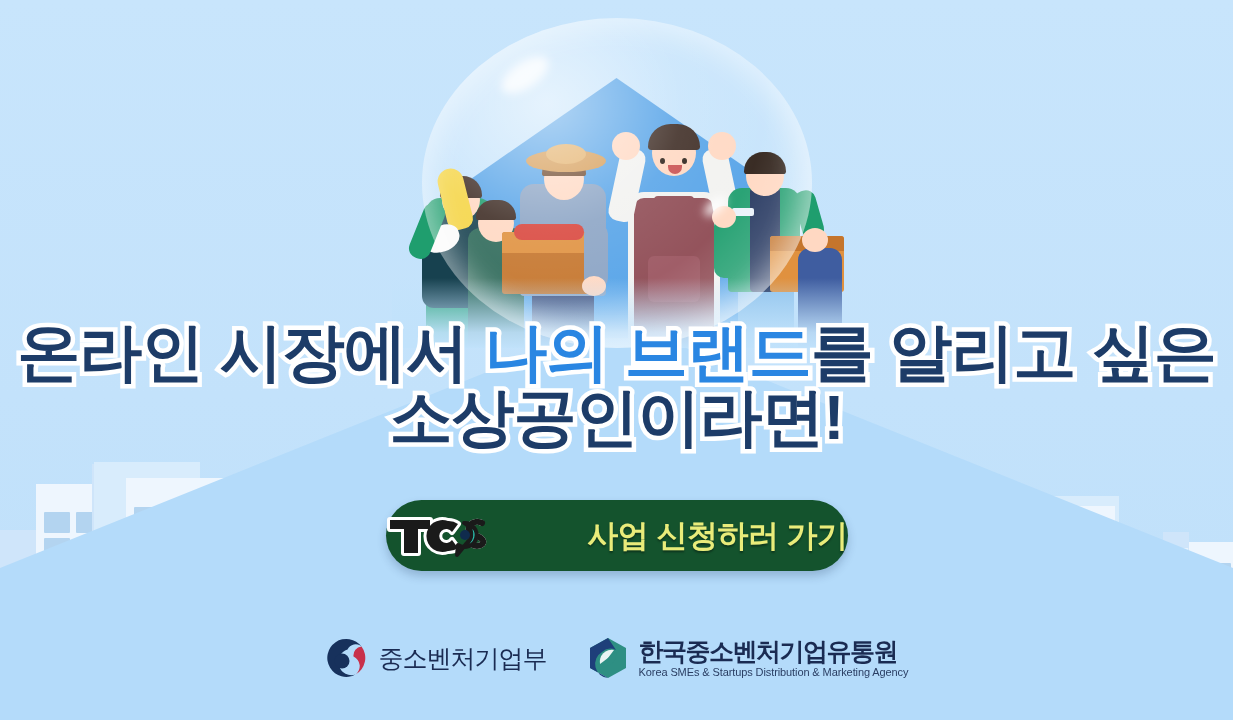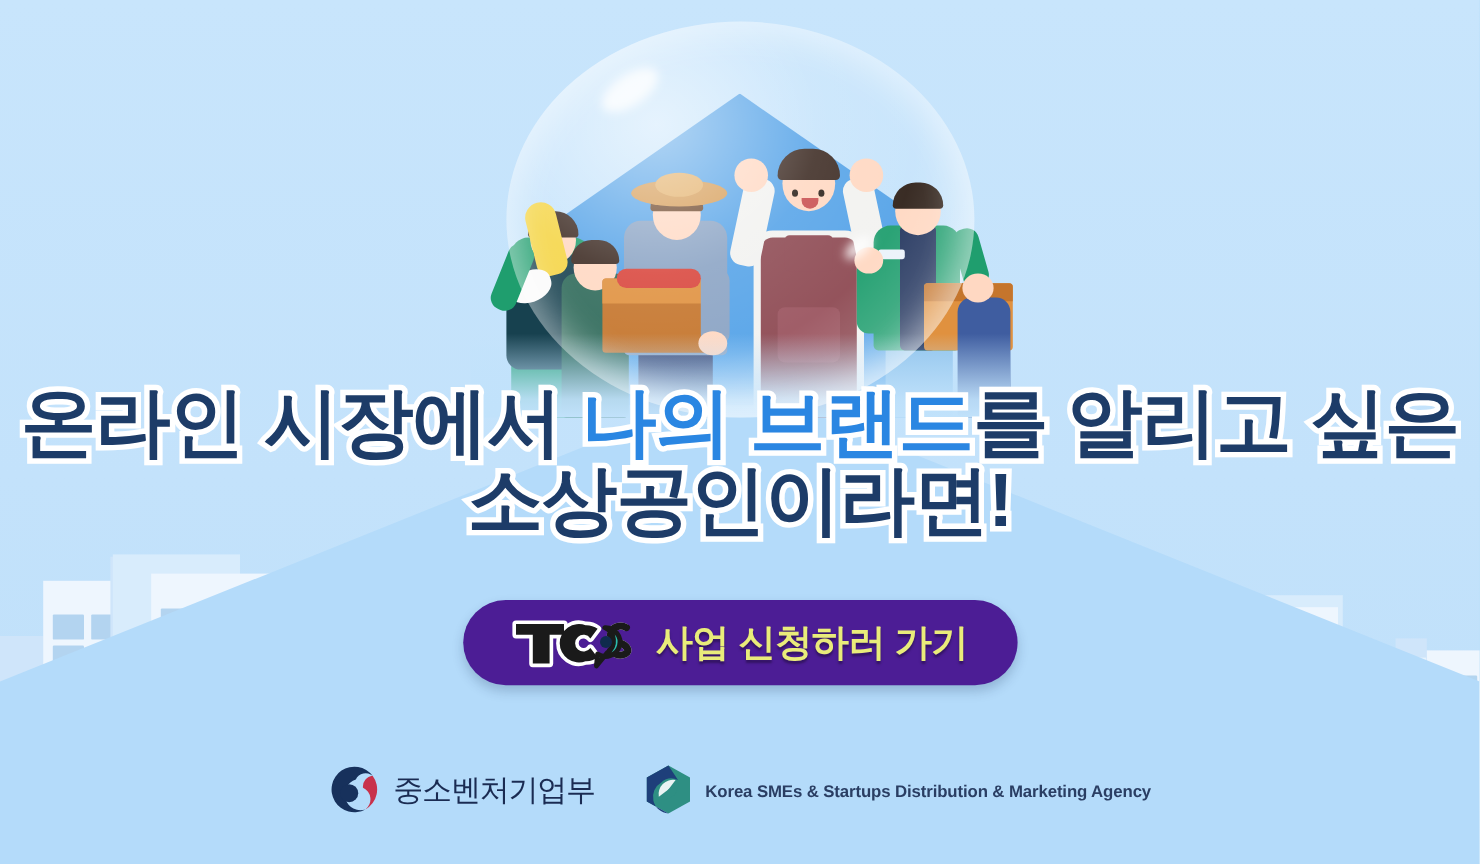--- a/index.html
+++ b/index.html
@@ -66,35 +66,35 @@
   
   .headline { position:absolute; left:0; right:0; top:320px; text-align:center; z-index:20; }
   .hl-line { font-size:63px; font-weight:bold; line-height:1.03; letter-spacing:-1px;
     color:#1d3c68;
     -webkit-text-stroke:9px #ffffff; paint-order:stroke fill;
     text-shadow:0 3px 0 rgba(255,255,255,.9); white-space:nowrap; }
   .accent { color:#2a86e2; }
 
   
   .cta { position:absolute; left:50%; transform:translateX(-50%); top:500px;
-    width:462px; height:71px; border-radius:36px; background:#4c1d95;
-    display:flex; align-items:center; justify-content:center; gap:4px;
+    width:462px; height:71px; border-radius:36px; background:#14532d;
+    display:flex; align-items:center; justify-content:space-between; gap:4px;
     box-shadow:0 5px 10px rgba(16,40,80,.22); cursor:pointer; z-index:20; }
   .cta-label { color:#e9ec7a; font-size:31px; font-weight:bold; letter-spacing:-.5px;
     text-shadow:0 2px 2px rgba(0,0,0,.35); }
   .tcps-logo { display:block; }
 
   
   .footer { position:absolute; left:0; right:0; top:636px; display:flex;
     align-items:center; justify-content:center; gap:40px; z-index:20; }
   .logo-blk { display:flex; align-items:center; gap:10px; }
   .logo-text-ko { font-size:25px; font-weight:normal; color:#1a2b52; letter-spacing:-1px; }
   .kosme-wrap { display:flex; flex-direction:column; }
   .kosme-ko { font-size:25px; font-weight:bold; color:#1a2b52; letter-spacing:-1.5px; line-height:1.05; }
-  .kosme-en { font-size:14px; color:#2a3e63; letter-spacing:-.1px; margin-top:1px;font-weight:bold; }
+  .kosme-en { font-size:11px; color:#2a3e63; letter-spacing:-.1px; margin-top:1px; }
 </style>
 </head>
 <body>
 
 <div class="stage">
 
   <div class="bg-sky"></div>
 
   <div class="city">
     <div class="bldg mid" style="left:-10px;  width:46px;  height:190px;"></div>
@@ -371,18 +371,19 @@
     </div>
 
     <div class="logo-blk">
       <svg width="42" height="44" viewBox="0 0 42 44">
         <path d="M21 2 L39 12 V32 L21 42 L3 32 V12 Z" fill="#2e8f83"></path>
         <path d="M21 2 L3 12 V32 L21 42 a14 14 0 0 1 -6 -26 a13 13 0 0 1 14 -2 Z" fill="#1e3f7a"></path>
         <path d="M27 14 a12 12 0 0 0 -14 14 l8 -6 Z" fill="#ffffff" opacity="0.9"></path>
         <path d="M15 30 a12 12 0 0 0 14 -14 l-8 6 Z" fill="#2e8f83"></path>
       </svg>
       <div class="kosme-wrap">
+        <span class="kosme-ko">한국중소벤처기업유통원</span>
         <span class="kosme-en">Korea SMEs &amp; Startups Distribution &amp; Marketing Agency</span>
       </div>
     </div>
   </div>
 
 </div>
 
 </body></html>

